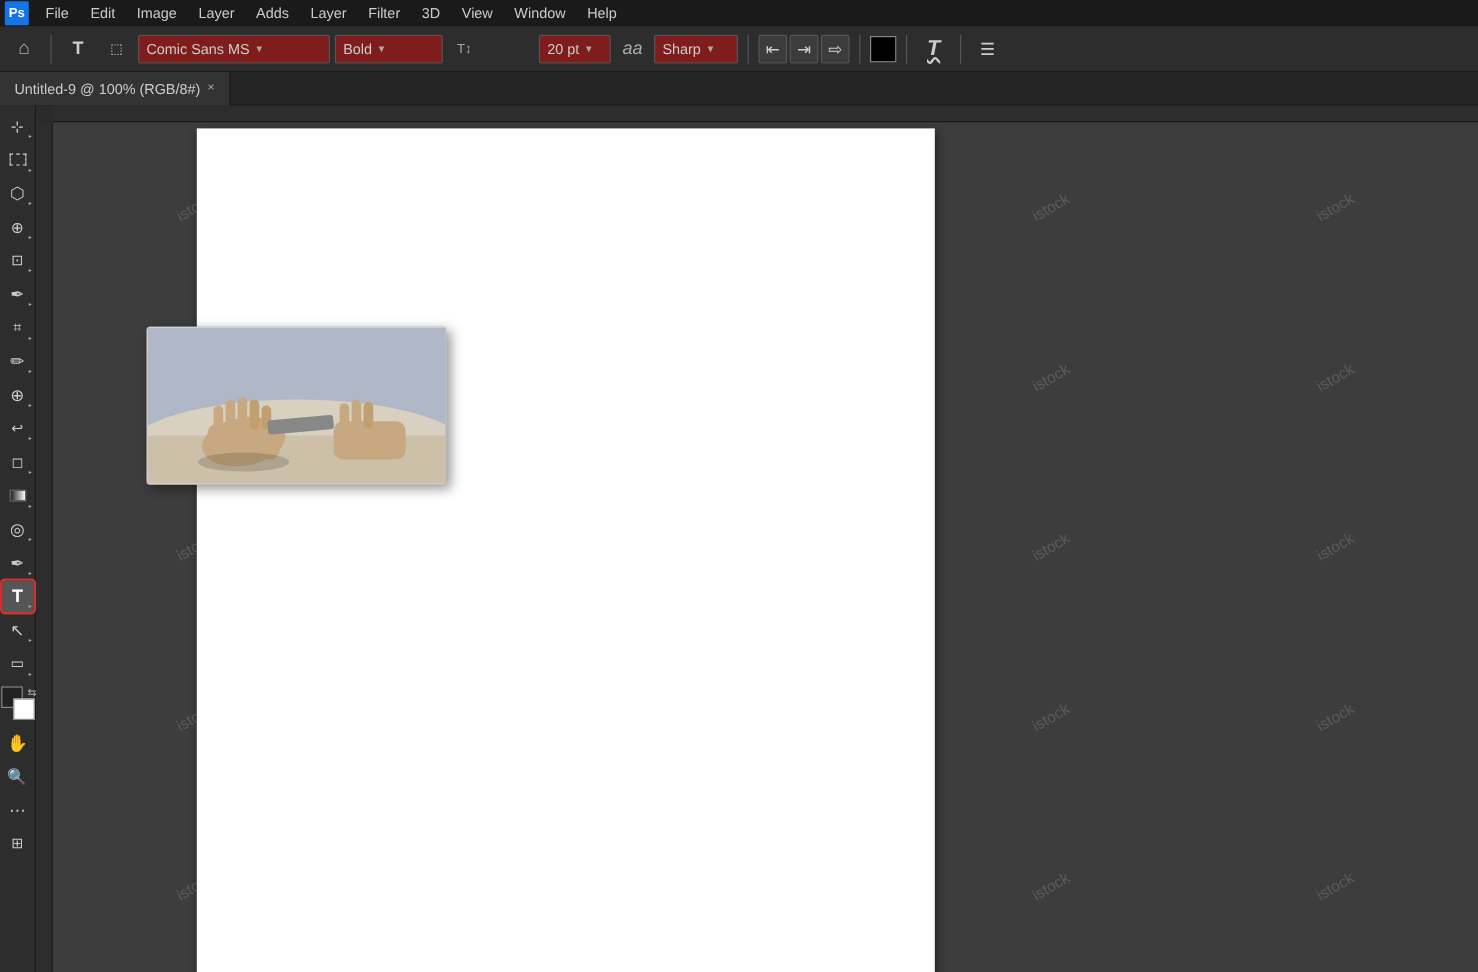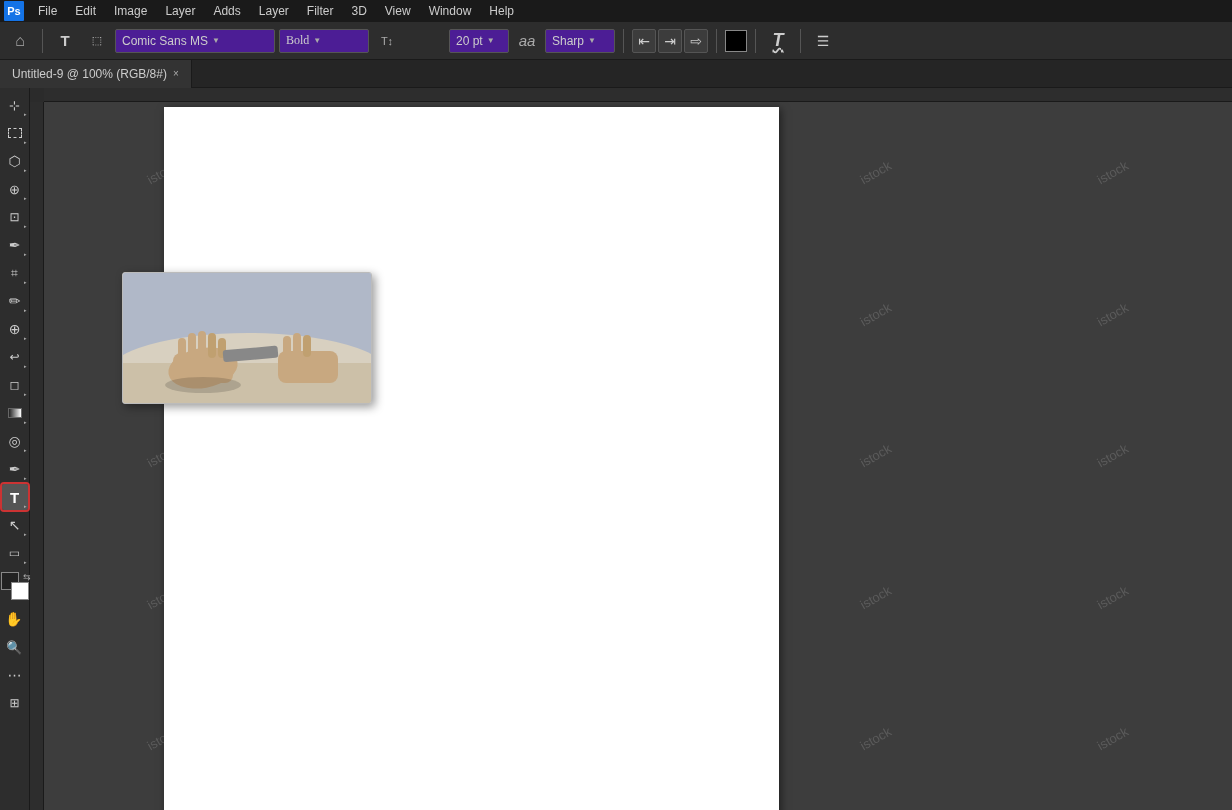--- a/index.html
+++ b/index.html
@@ -51,32 +51,32 @@
     .toolbar-btn {
       display: flex; align-items: center; justify-content: center;
       width: 28px; height: 28px;
       color: #ccc;
       font-size: 13px;
       cursor: pointer;
       border-radius: 2px;
     }
     .toolbar-dropdown {
       display: flex; align-items: center;
-      background: #4c1d95;
+      background: #7f1d1d;
       border: 1px solid #555;
       height: 24px;
       padding: 0 6px;
       color: #ccc;
       font-size: 12px;
       cursor: pointer;
       border-radius: 2px;
       gap: 4px;
     }
     .font-family-dropdown { width: 160px; }
-    .font-style-dropdown { width: 90px; font-family: Liberation Serif, serif; }
+    .font-style-dropdown { width: 90px; }
     .font-size-dropdown { width: 60px; margin-left: 44px; }
     .antialiasing-dropdown { width: 70px; }
     .chevron { font-size: 8px; color: #aaa; }
 
     .text-align-group {
       display: flex; gap: 2px;
     }
     .align-btn {
       width: 24px; height: 24px;
       display: flex; align-items: center; justify-content: center;

